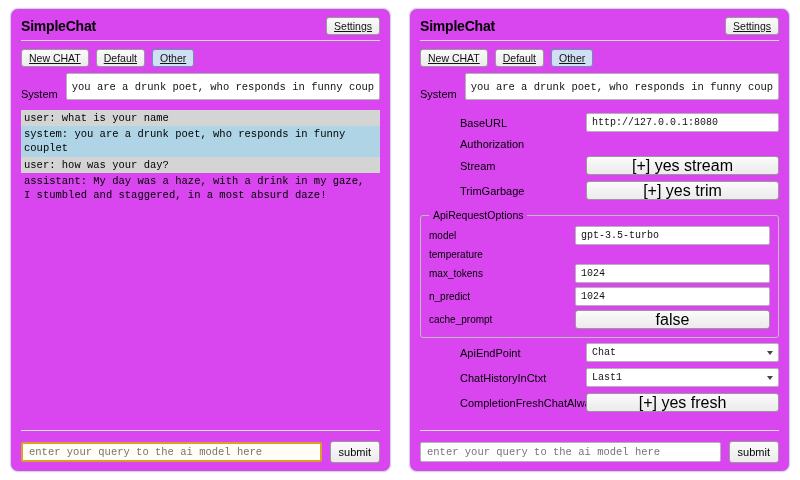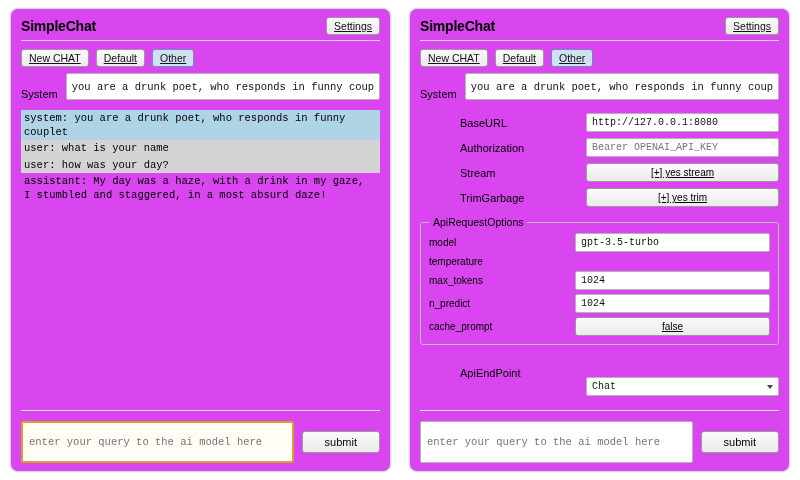--- a/index.html
+++ b/index.html
@@ -104,35 +104,35 @@
   .query-row {
     display: flex;
     gap: 8px;
     align-items: center;
     border-top: 1px solid #e2e2e2;
     padding-top: 10px;
     margin-top: 6px;
   }
   .query-input {
     flex: 1;
-    height: 42px;
+    height: 20px;
     font-family: "Liberation Mono", monospace;
     font-size: 10.5px;
     padding: 4px 6px;
     border: 1px solid #b4b4b4;
     border-radius: 2px;
     background: #fff;
   }
   .query-input.focused {
     border: 2px solid #d9a227;
     background: #fffdf6;
   }
   .submit-btn {
     font-size: 11px;
-    padding: 4px 22px;
+    padding: 4px 8px;
     background: linear-gradient(#fbfbfb, #eceaea);
     border: 1px solid #9a9a9a;
     border-radius: 3px;
   }
   
   .settings {
     margin-top: 10px;
     flex: 1;
     overflow: hidden;
   }
@@ -153,35 +153,34 @@
     border-radius: 2px;
     background: #ffffff;
     padding: 1px 5px;
     color: #111;
   }
   .ctl.placeholder { color: #a0a0a0; }
   .btnwide {
     width: 100%;
     height: 19px;
     font-family: "Liberation Sans", sans-serif;
-    font-size: 10px;
+    font-size: 16px;
     background: linear-gradient(#fbfbfb, #eceaea);
     border: 1px solid #9a9a9a;
     border-radius: 3px;
     text-align: center;
     line-height: 16px;
-    text-decoration: underline;
   }
   select.ctl {
     -webkit-appearance: none;
     appearance: none;
     background: #ffffff;
     padding-right: 16px;
   }
-  .selwrap { position: relative; width: 100%; margin-top: 27px; }
+  .selwrap { position: relative; width: 100%; }
   .selwrap::after {
     content: "";
     position: absolute;
     right: 6px; top: 8px;
     border-left: 3.5px solid transparent;
     border-right: 3.5px solid transparent;
     border-top: 4px solid #444;
     pointer-events: none;
   }
   
@@ -221,22 +220,22 @@
       <button class="btn">Default</button>
       <button class="btn selected">Other</button>
     </div>
 
     <div class="field-row">
       <div class="field-label">System</div>
       <input class="txt system-box" value="you are a drunk poet, who responds in funny couplet" style="">
     </div>
 
     <div class="chat-log">
+      <div class="msg user">user: what is your name</div>
       <div class="msg system">system: you are a drunk poet, who responds in funny couplet</div>
-      <div class="msg user">user: what is your name</div>
       <div class="msg user">user: how was your day?</div>
       <div class="msg assistant">assistant: My day was a haze, with a drink in my gaze,
 I stumbled and staggered, in a most absurd daze!</div>
     </div>
 
     <div class="query-row">
       <input class="query-input focused" placeholder="enter your query to the ai model here" style="">
       <button class="submit-btn">submit</button>
     </div>
   </div>
@@ -261,21 +260,20 @@
 
     <div class="settings">
 
       <div class="srow">
         <div class="lbl">BaseURL</div>
         <input class="ctl" value="http://127.0.0.1:8080" style="">
       </div>
 
       <div class="srow">
         <div class="lbl">Authorization</div>
-        <input class="ctl placeholder" placeholder="Bearer OPENAI_API_KEY" style="">
       </div>
 
       <div class="srow">
         <div class="lbl">Stream</div>
         <button class="btnwide">[+] yes stream</button>
       </div>
 
       <div class="srow">
         <div class="lbl">TrimGarbage</div>
         <button class="btnwide">[+] yes trim</button>

